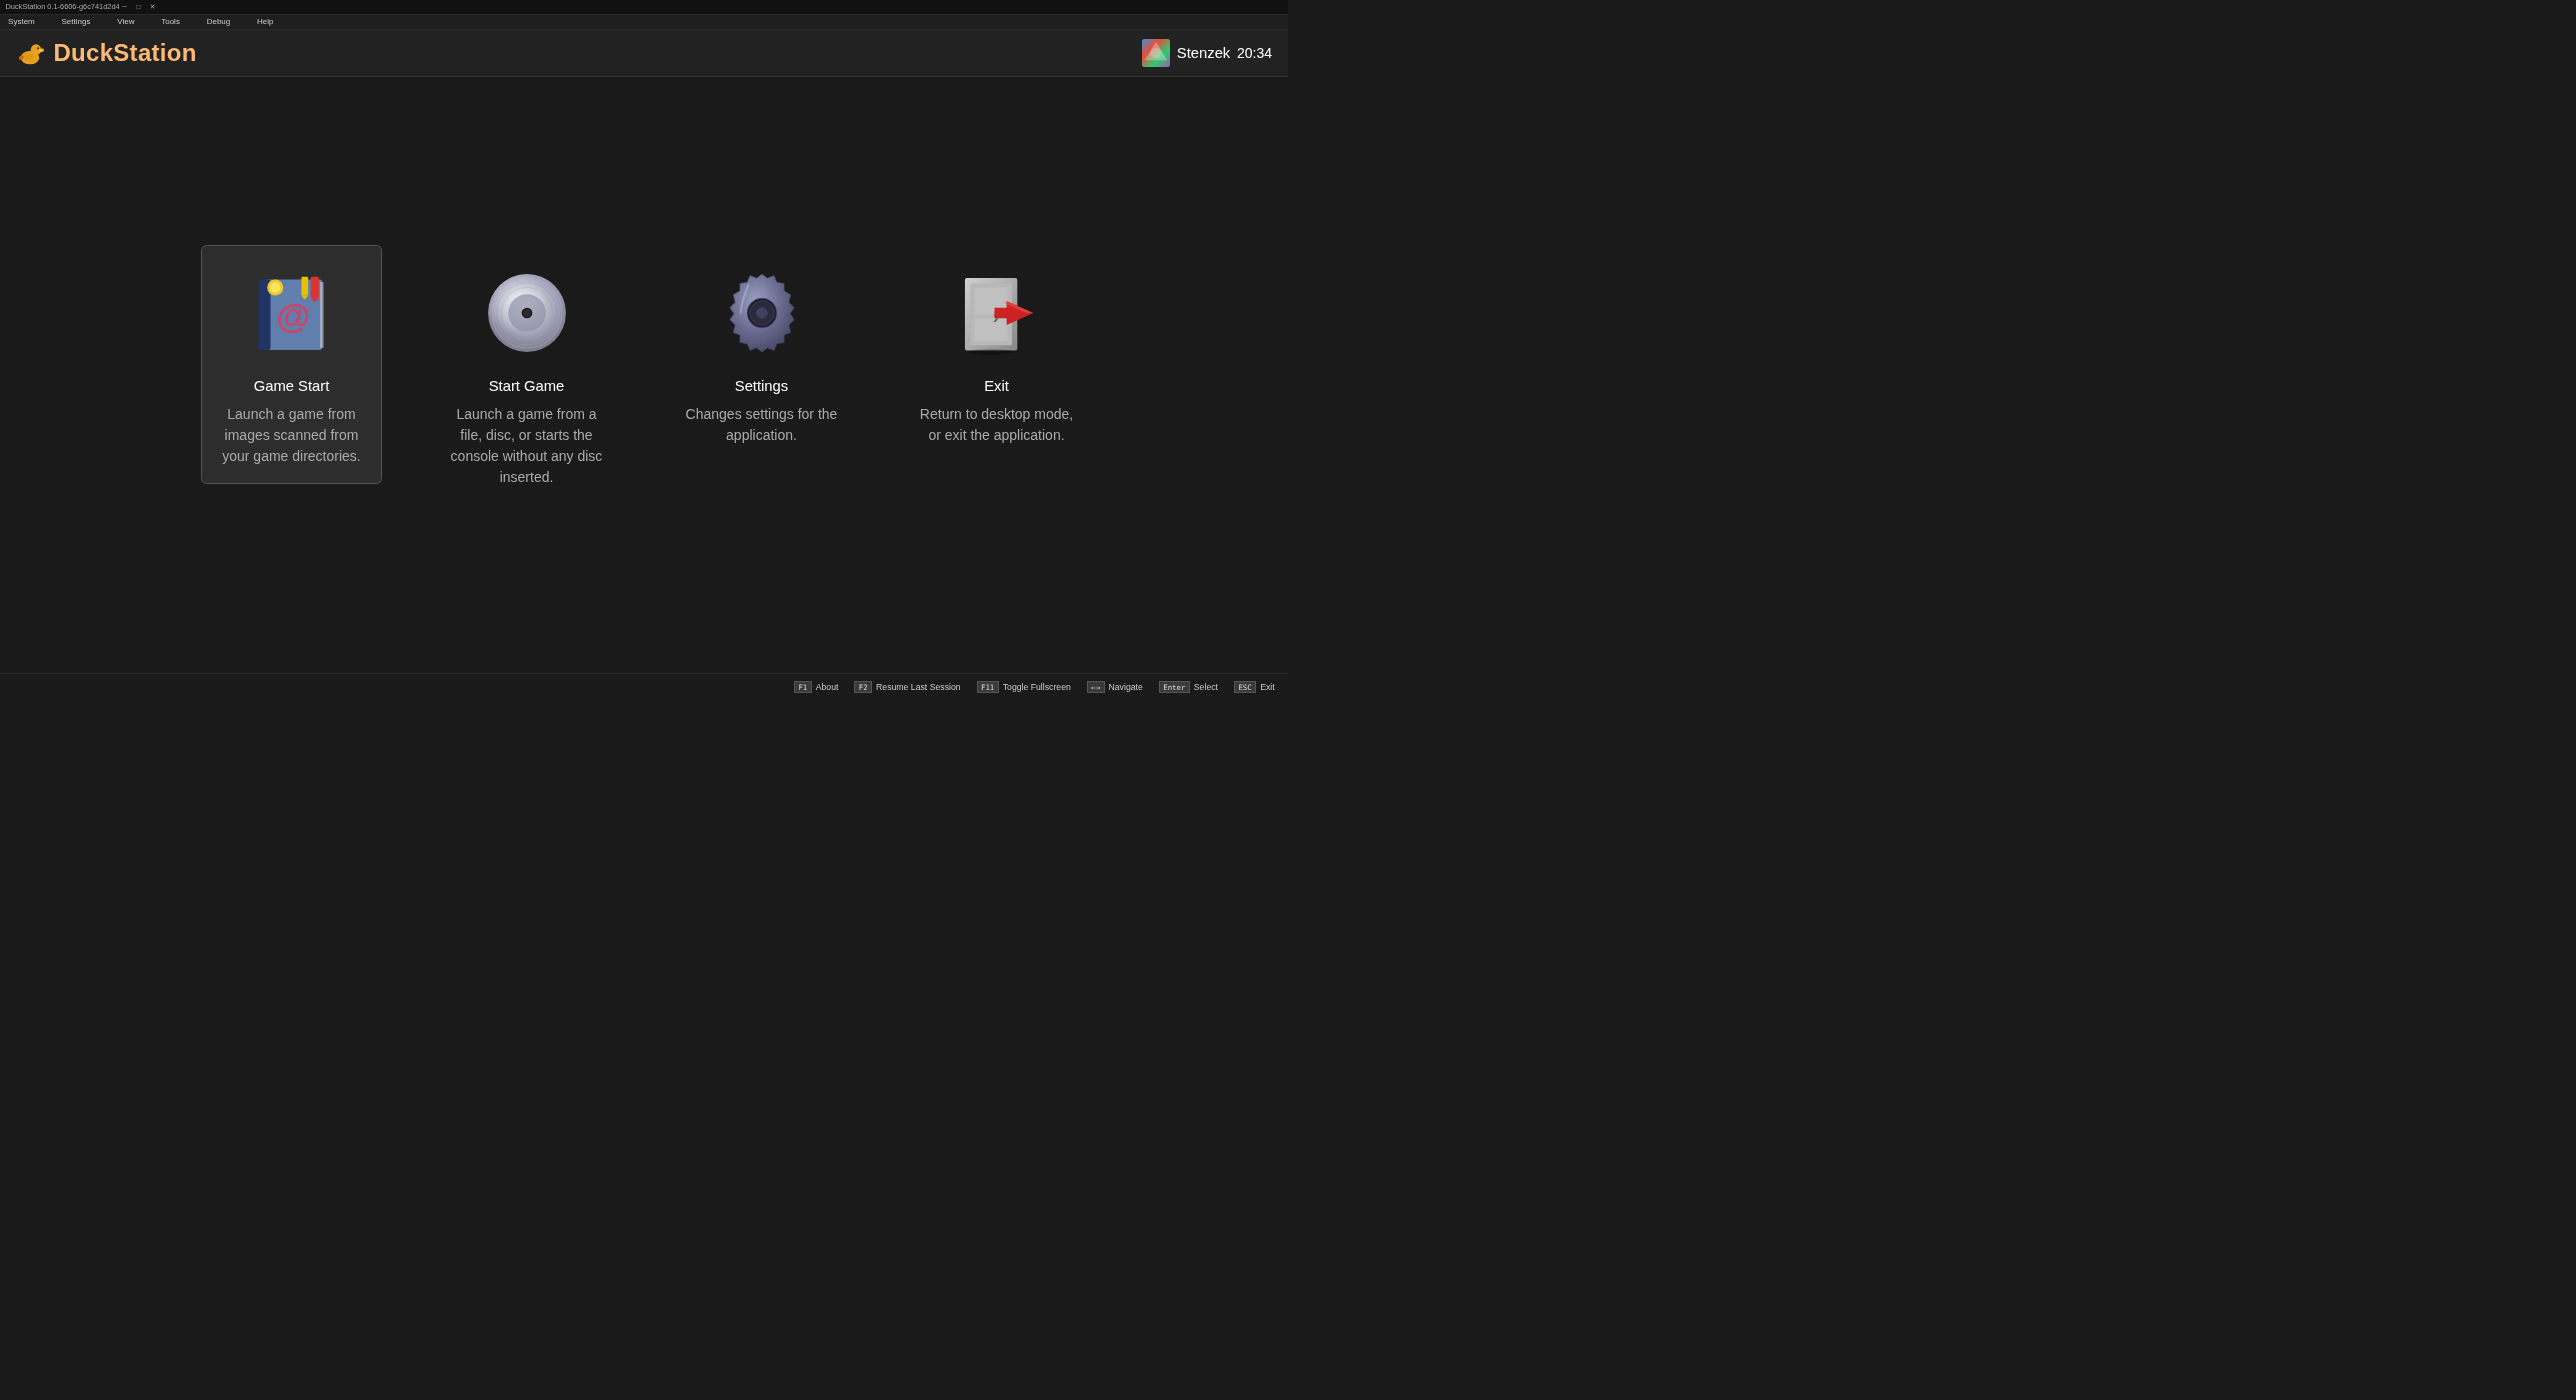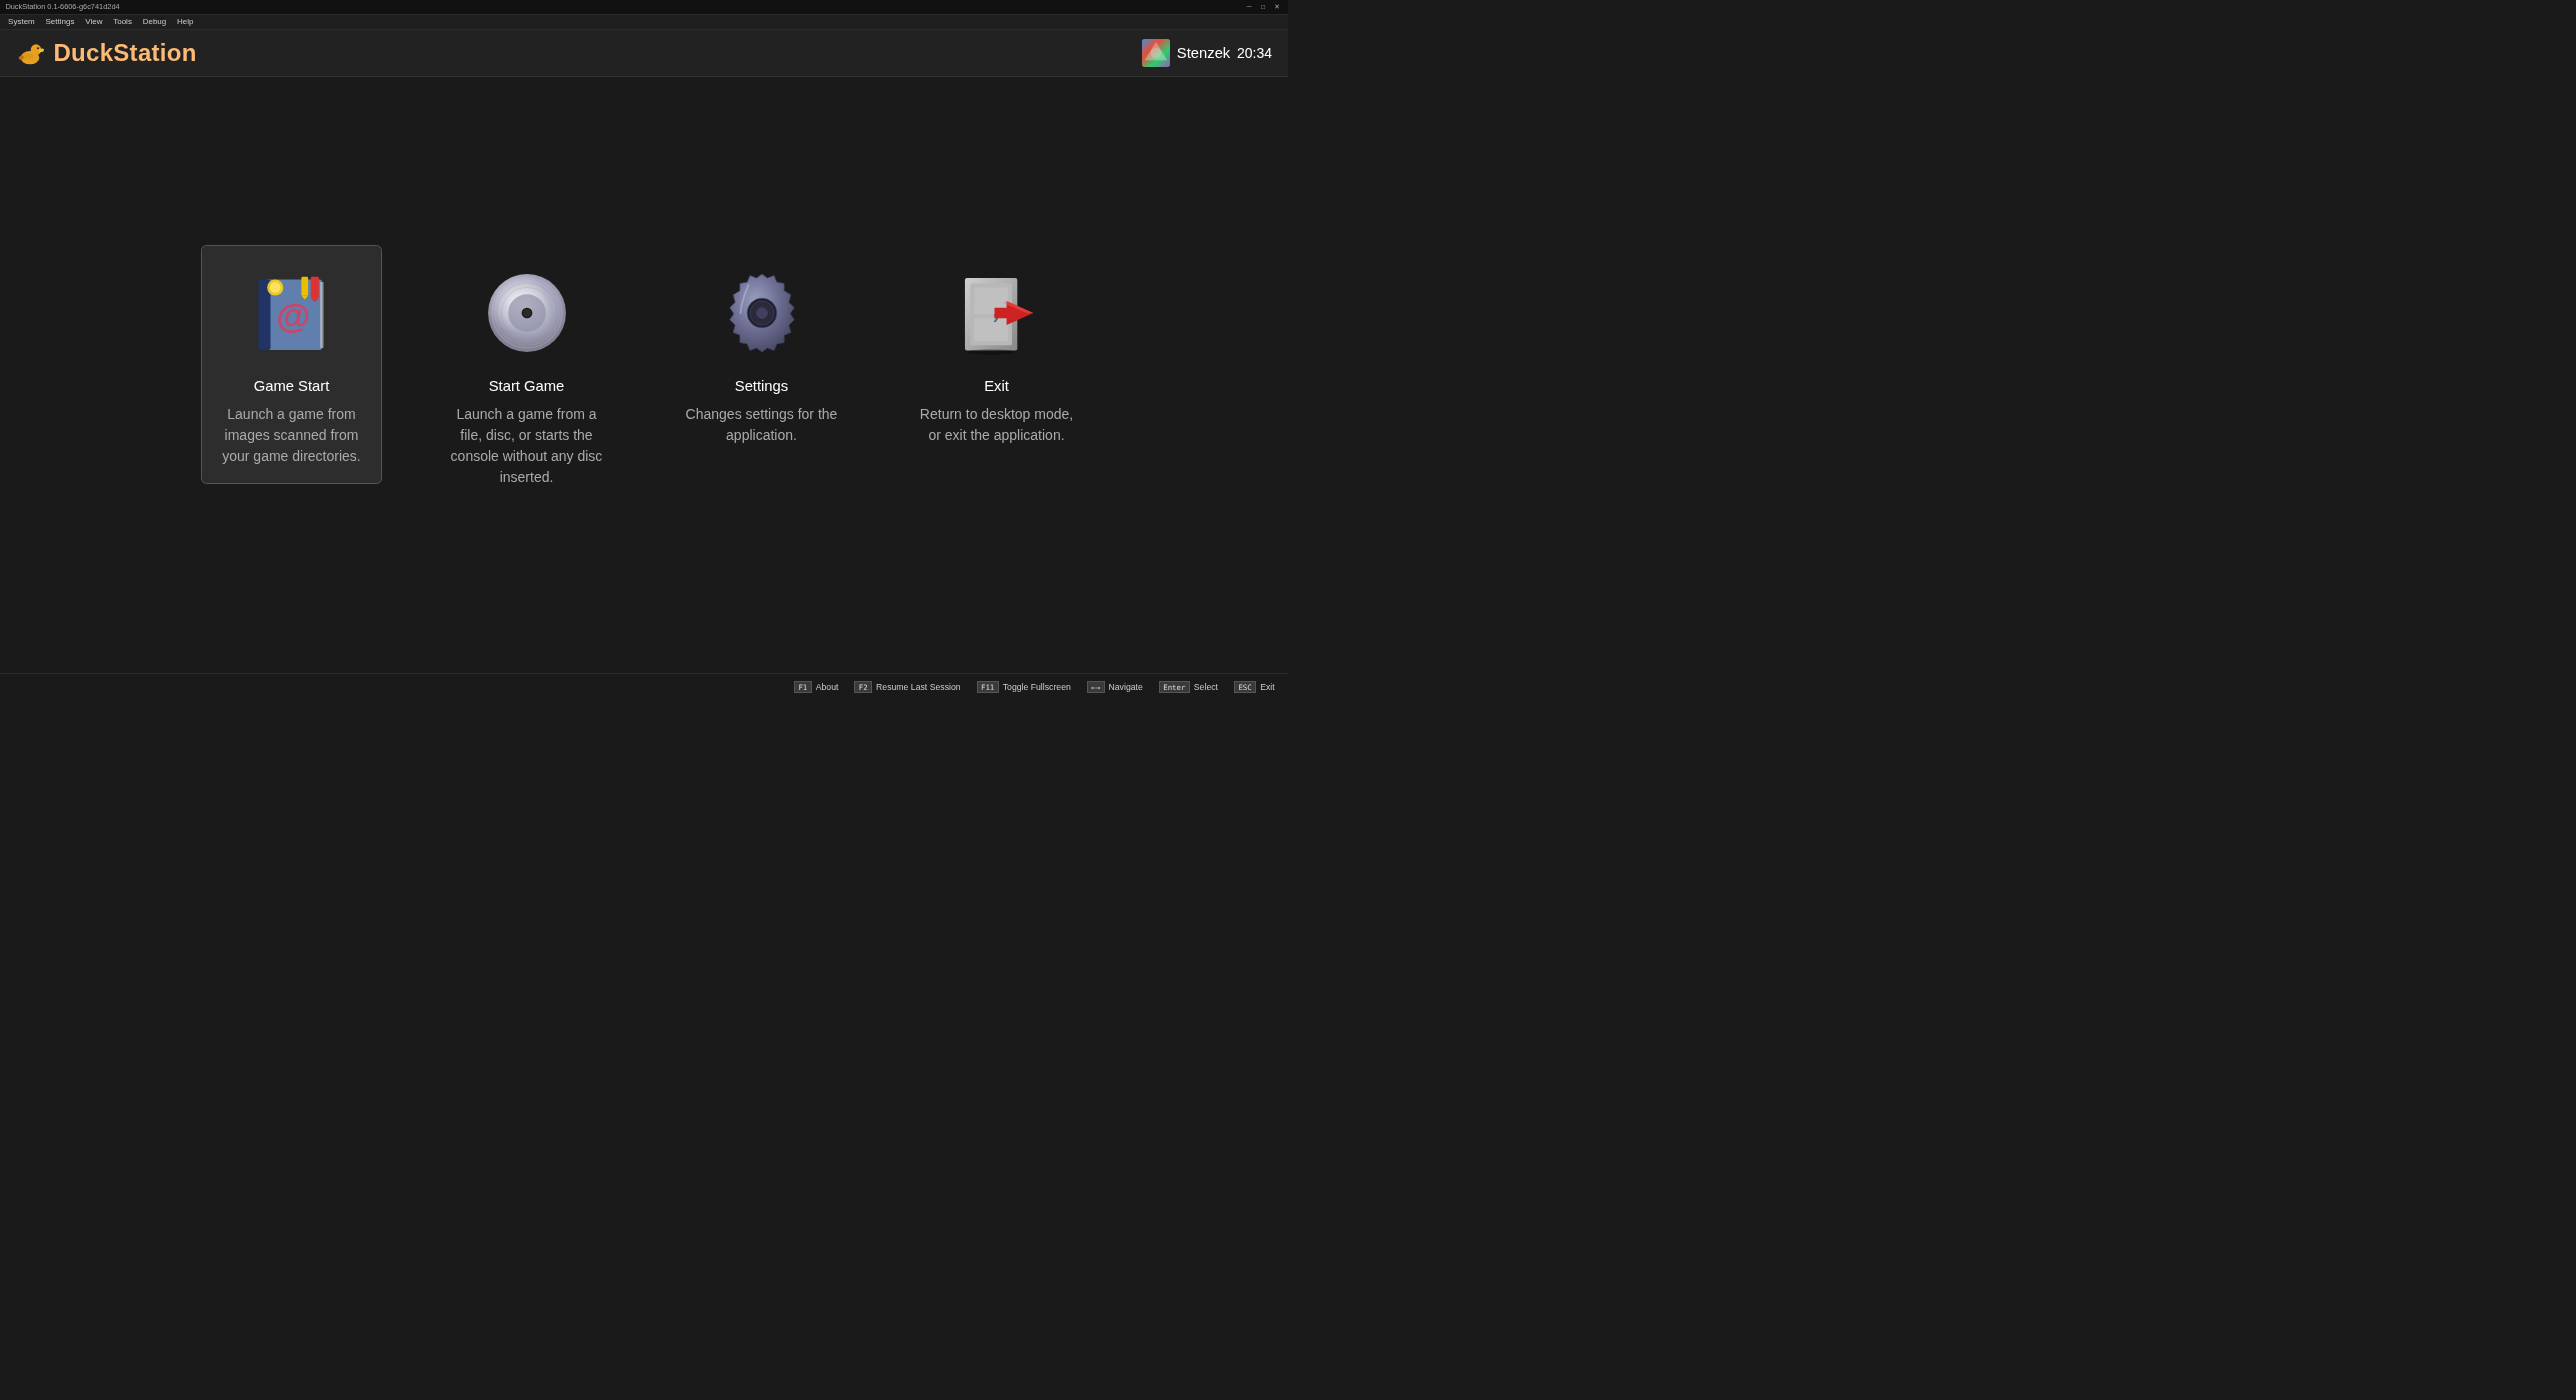--- a/index.html
+++ b/index.html
@@ -13,21 +13,20 @@
       overflow: hidden;
       transform-origin: top left;
     }
 
     
     #title-bar {
       height: 14.8px;
       background-color: #111111;
       display: flex;
       align-items: center;
-      justify-content: space-between;
       padding: 0 5.4px;
       font-size: 7.4px;
       color: #aaa;
       border-bottom: 0.7px solid #2a2a2a;
     }
 
     #title-bar-left {
       display: flex;
       align-items: center;
       gap: 2.7px;
@@ -49,21 +48,21 @@
     
     #menu-bar {
       height: 14.8px;
       background-color: #1e1e1e;
       display: flex;
       align-items: center;
       padding: 0 2.7px;
       border-bottom: 0.7px solid #2a2a2a;
       font-size: 8px;
       color: #ccc;
-      gap: 0;
+      gap: 16px;
     }
 
     .menu-item {
       padding: 1.3px 5.4px;
       cursor: pointer;
       border-radius: 1.3px;
     }
 
     
     #header {

